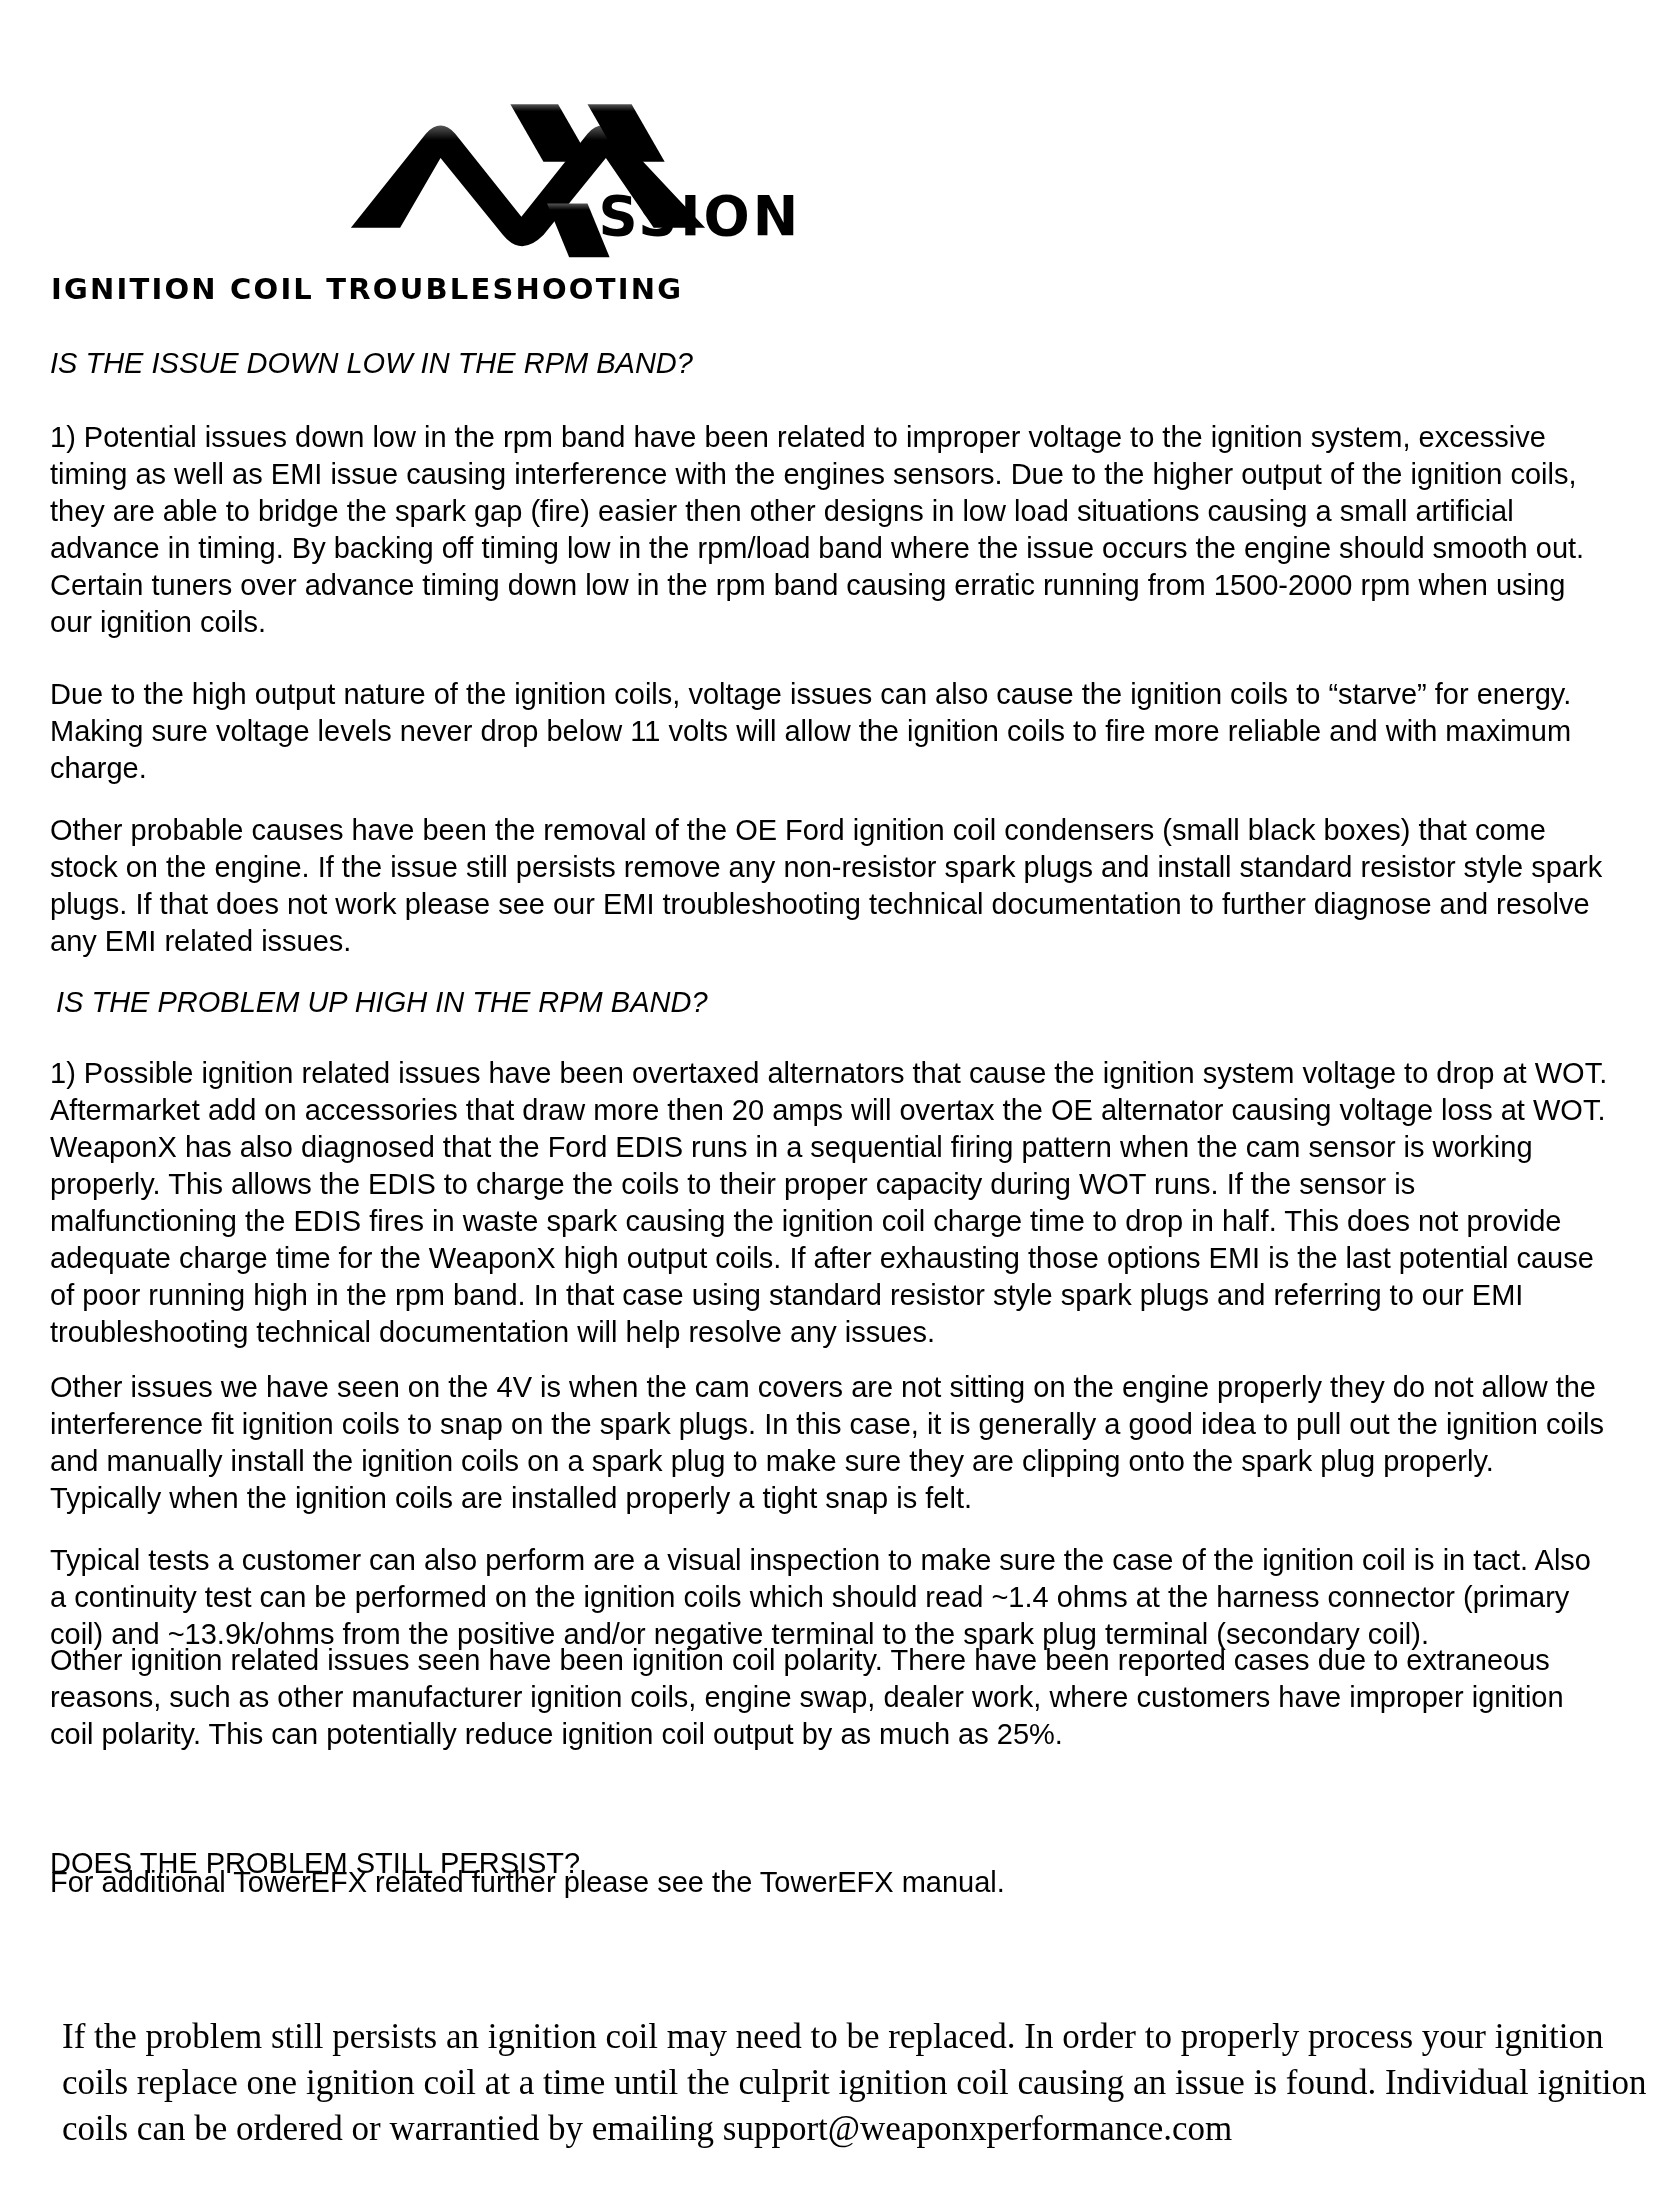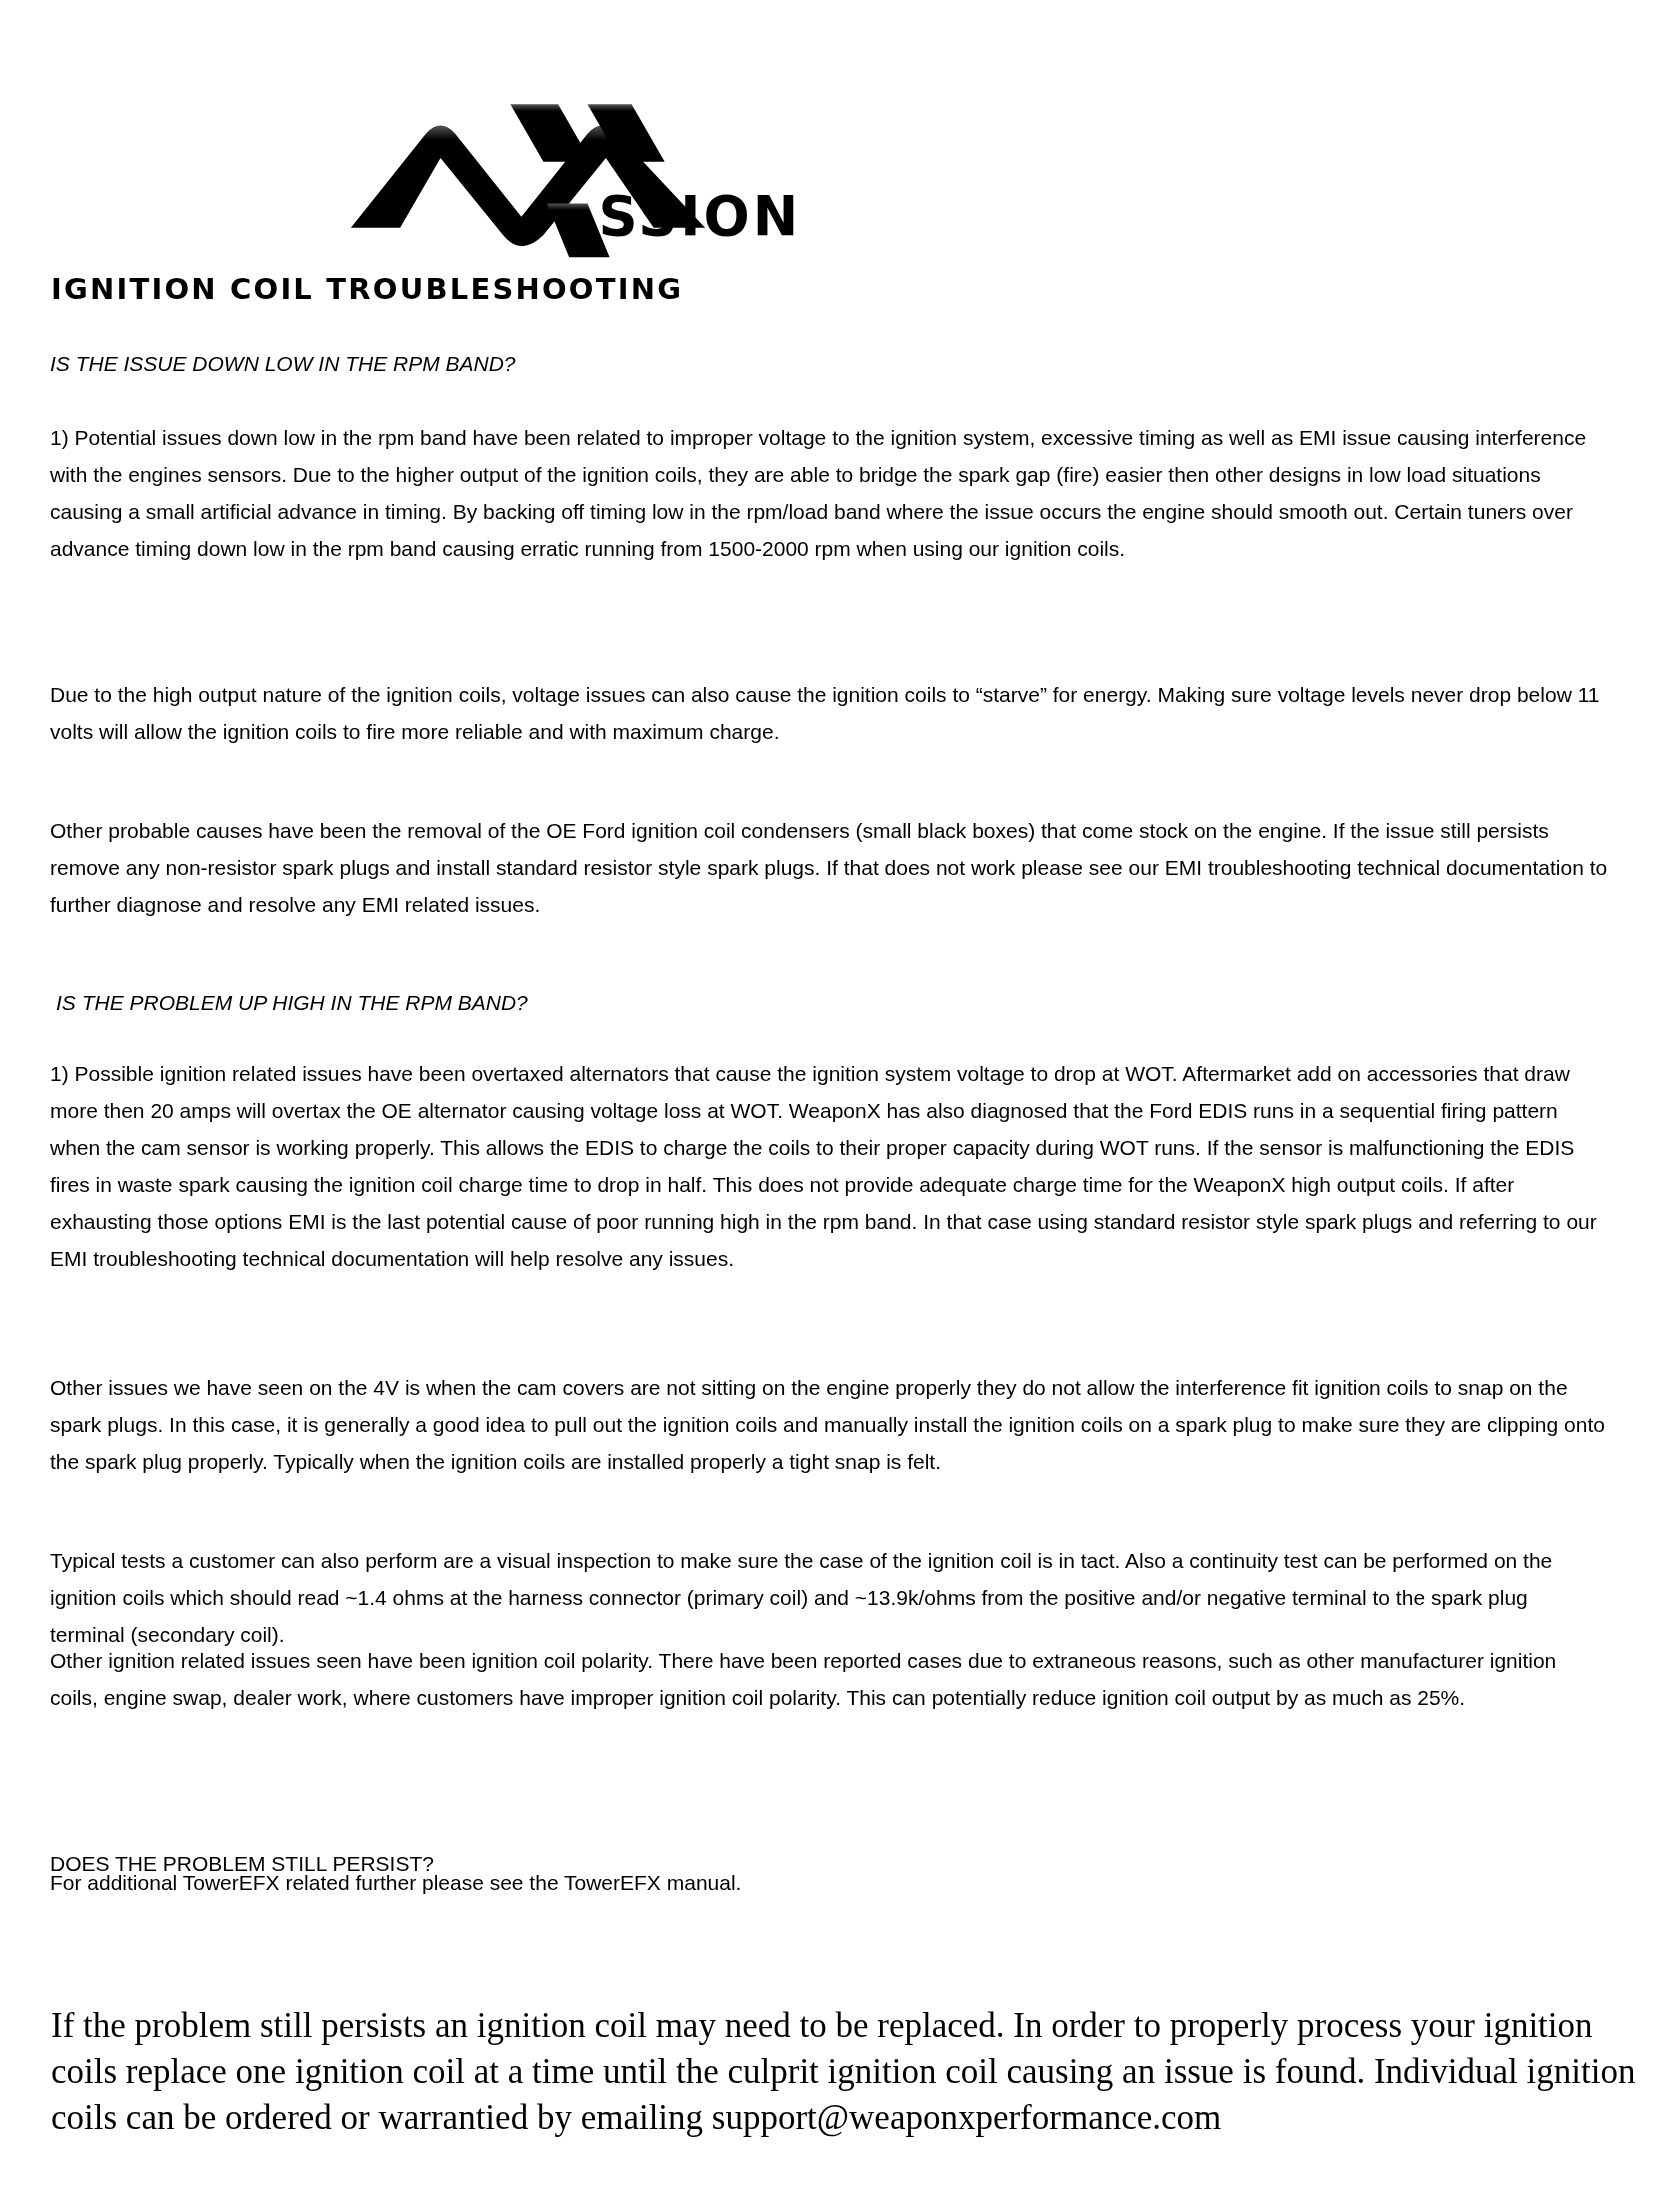--- a/index.html
+++ b/index.html
@@ -6,27 +6,27 @@
   body { width: 1654px; height: 2205px; position: relative; overflow: hidden; color: #000; }
   .logo { position: absolute; left: 345px; top: 88px; width: 1095px; height: 184px; }
   .heading {
     position: absolute; left: 51px; top: 273px;
     font-family: "DejaVu Sans", sans-serif; font-weight: bold;
     font-size: 29px; letter-spacing: 2.2px; text-transform: uppercase;
     transform: scaleY(0.95); transform-origin: left top;
   }
   .body-text {
     position: absolute; left: 50px; width: 1558px;
-    font-family: "Liberation Sans", sans-serif; font-size: 21px; line-height: 37px;
+    font-family: "Liberation Sans", sans-serif; font-size: 29px; line-height: 37px;
     margin: 0;
   }
   .q { font-style: italic; }
   .serif {
     position: absolute; left: 50px; width: 1588px;
-    font-family: "Liberation Serif", serif; font-size: 35px; line-height: 46px; margin: 1px;
+    font-family: "Liberation Serif", serif; font-size: 35px; line-height: 46px; margin: 12px;
   }
 </style>
 </head>
 <body>
 
 <svg class="logo" viewBox="0 0 1490 250">
   <defs>
     <linearGradient id="g" x1="0" y1="0" x2="0" y2="1">
       <stop offset="0" stop-color="#555"></stop>
       <stop offset="0.12" stop-color="#000"></stop>

